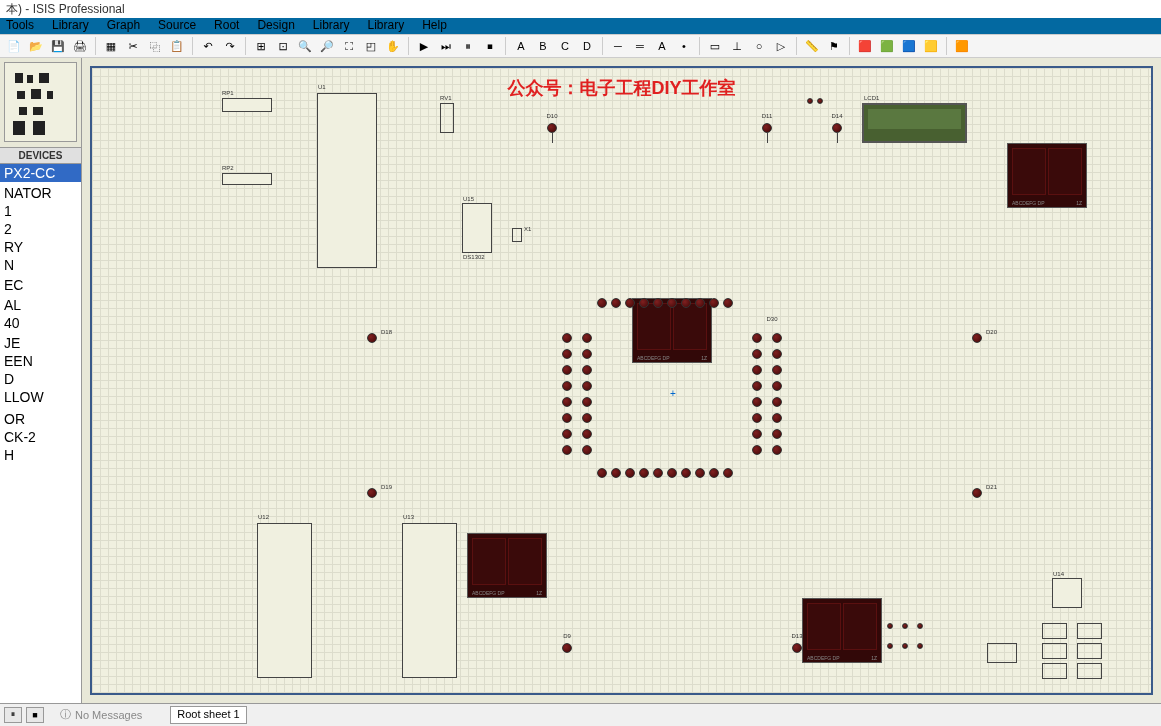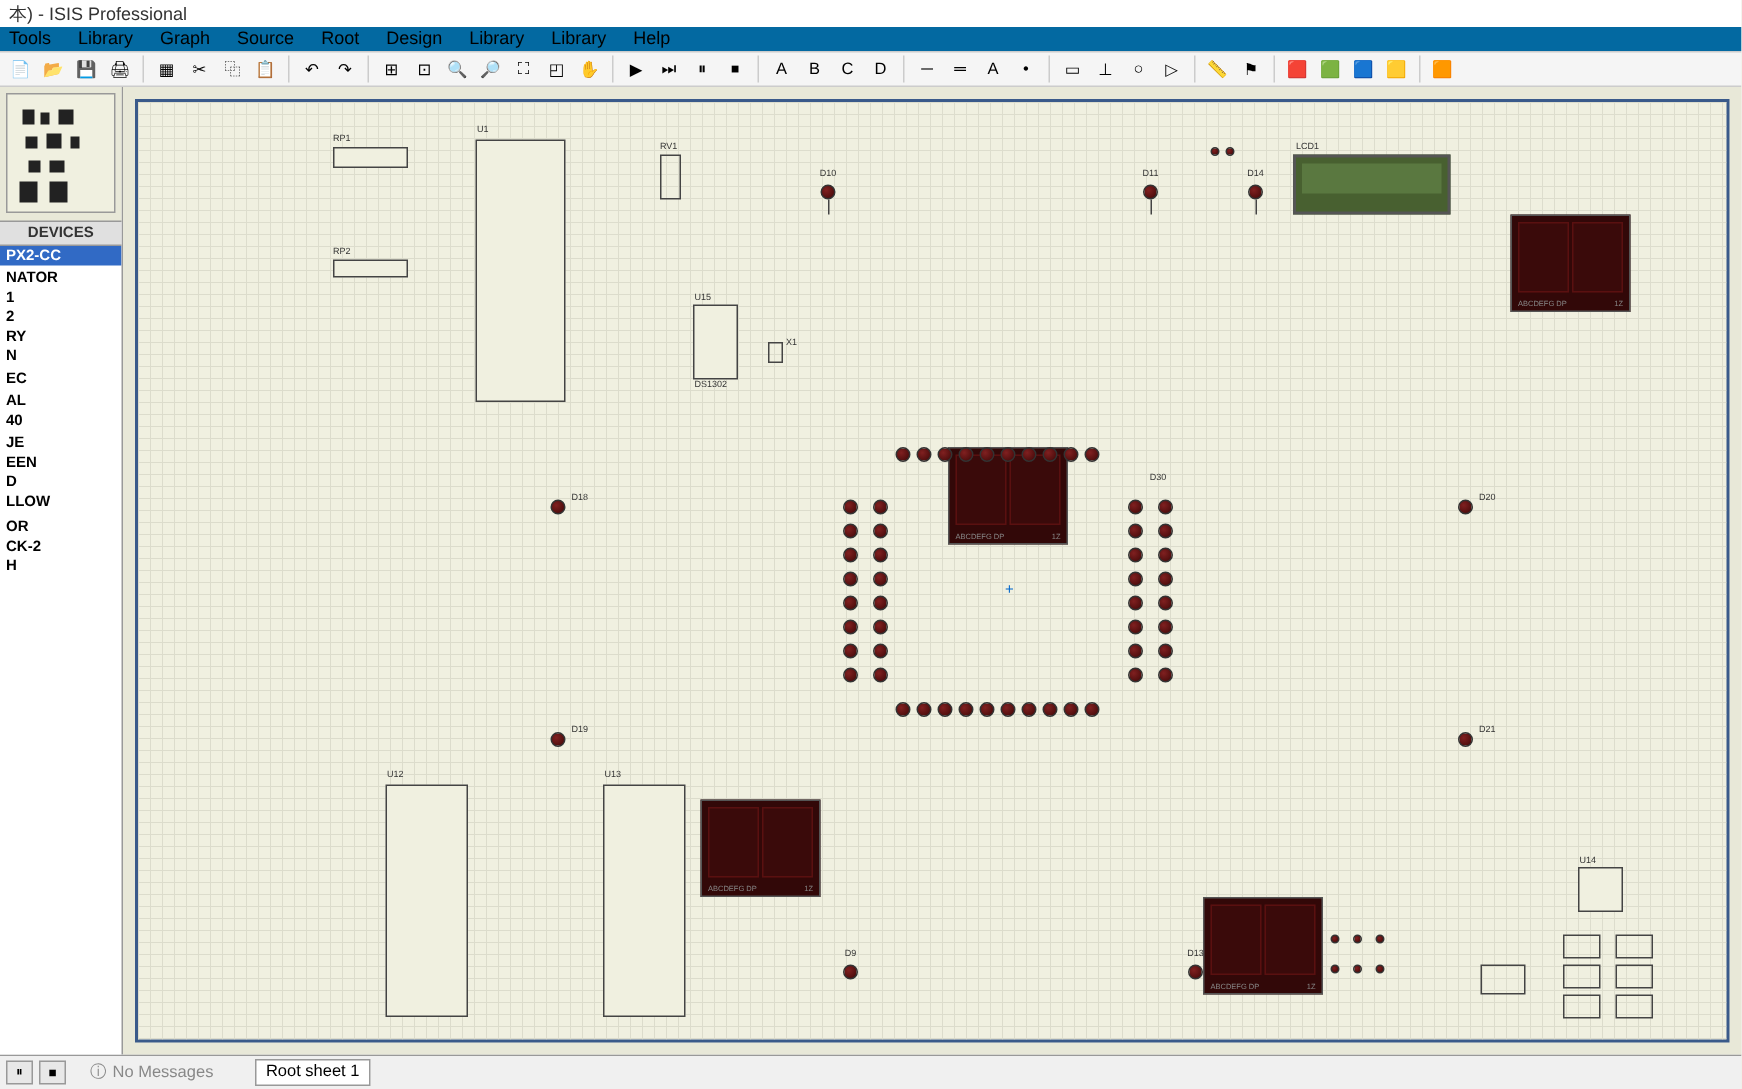--- a/index.html
+++ b/index.html
@@ -8,21 +8,21 @@
 .menubar { height: 16px; background: #0369a1; display: flex; gap: 18px; padding: 0 6px; font-size: 12px; }
 .menubar span { cursor: default; }
 .toolbar { height: 24px; background: #f5f5f5; border-top: 1px solid #ccc; border-bottom: 1px solid #ccc; display: flex; align-items: center; padding: 0 4px; gap: 2px; }
 .tbtn { width: 20px; height: 20px; display: inline-flex; align-items: center; justify-content: center; font-size: 11px; border: 1px solid transparent; }
 .sep { width: 1px; height: 18px; background: #ccc; margin: 0 3px; }
 .main { display: flex; height: 645px; }
 .sidebar { width: 82px; background: #fff; border-right: 1px solid #999; display: flex; flex-direction: column; }
 .preview { height: 90px; background: #e8e8d8; border-bottom: 1px solid #999; position: relative; }
 .preview-inner { margin: 4px; height: 80px; background: #f0f0e0; border: 1px solid #999; position: relative; }
 .dev-header { background: #e0e0e0; border-bottom: 1px solid #999; padding: 2px 4px; font-size: 10px; text-align: center; font-weight: bold; color: #333; }
-.dev-list { flex: 1; overflow: hidden; font-size: 10px; font-weight: bold; }
+.dev-list { flex: 1; overflow: hidden; font-size: 14px; }
 .dev-item { padding: 1px 4px; white-space: nowrap; overflow: hidden; }
 .dev-item.sel { background: #316ac5; color: #fff; }
 .canvas { flex: 1; background: #e8e8d8; position: relative; overflow: hidden; }
 .schematic { position: absolute; left: 8px; top: 8px; right: 8px; bottom: 8px; background: #f0f0e0; border: 2px solid #3a5a8a; }
 .grid { position: absolute; inset: 0; background-image:
   linear-gradient(#d0d0c0 1px, transparent 1px),
   linear-gradient(90deg, #d0d0c0 1px, transparent 1px);
   background-size: 8px 8px; opacity: 0.6; }
 .watermark { position: absolute; top: 8px; left: 50%; transform: translateX(-50%); font-size: 18px; font-weight: bold; color: #e02020; z-index: 50; }
 .comp { position: absolute; }
@@ -157,20 +157,21 @@
         <div class="dev-item"></div>
         <div class="dev-item">OR</div>
         <div class="dev-item">CK-2</div>
         <div class="dev-item">H</div>
       </div>
   </div>
 
   <div class="canvas">
     <div class="schematic">
       <div class="grid"></div>
+      <div class="watermark">公众号：电子工程DIY工作室</div>
 
       <div class="comp" style="left:130px;top:30px">
         <div class="label" style="top:-8px">RP1</div>
         <div style="width:50px;height:14px;border:1px solid #444;background:#f0f0e0"></div>
       </div>
 
       <div class="comp" style="left:130px;top:105px">
         <div class="label" style="top:-8px">RP2</div>
         <div style="width:50px;height:12px;border:1px solid #444;background:#f0f0e0"></div>
       </div>

